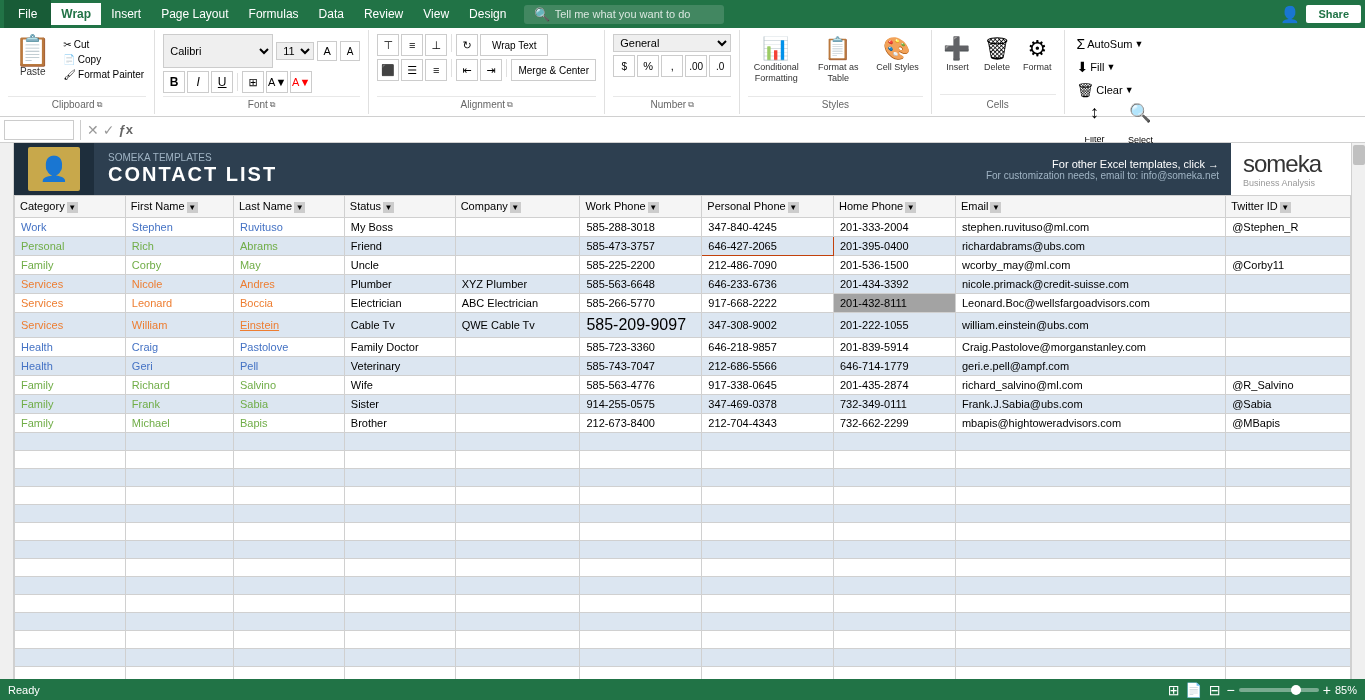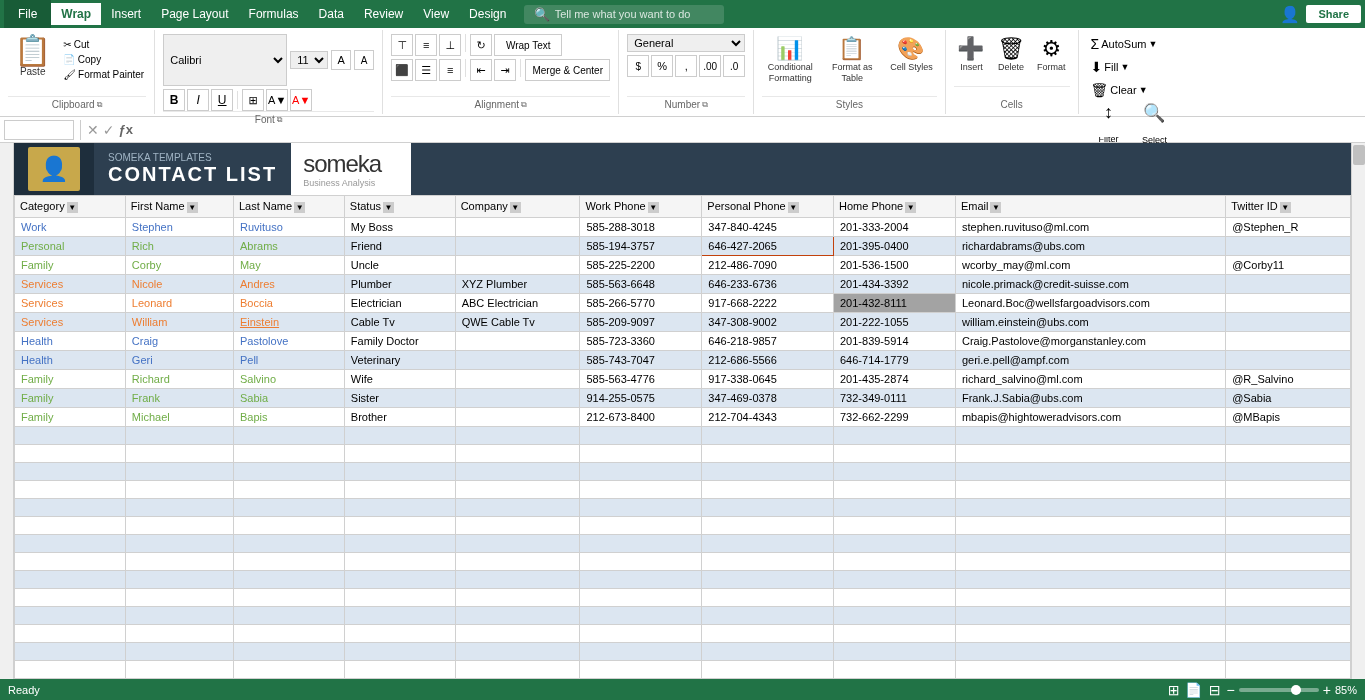--- a/index.html
+++ b/index.html
@@ -56,21 +56,21 @@
       </div>
       <div style="font-size:10px; color:#666; text-align:center; padding-top:2px; border-top:1px solid #e8e8e8; display:flex; align-items:center; justify-content:center; gap:2px;">
         <span>Clipboard</span>
         <span style="font-size:8px; cursor:pointer;">⧉</span>
       </div>
     </div>
 
     <div style="display:flex; flex-direction:column; padding:4px 8px; border-right:1px solid #e0e0e0;">
       <div style="display:flex; flex-direction:column; gap:3px; flex:1;">
         <div style="display:flex; gap:3px; align-items:center;">
-          <select style="font-size:11px; border:1px solid #ccc; padding:18px 2px; width:124px;">
+          <select style="font-size:11px; border:1px solid #ccc; padding:9px 2px; width:110px;">
             <option>Calibri</option>
           </select>
           <select style="font-size:11px; border:1px solid #ccc; padding:1px 2px; width:38px;">
             <option>11</option>
           </select>
           <button style="width:20px; height:20px; border:1px solid #ccc; background:white; font-size:11px; cursor:pointer;">A</button>
           <button style="width:20px; height:20px; border:1px solid #ccc; background:white; font-size:10px; cursor:pointer;">A</button>
         </div>
         <div style="display:flex; gap:2px; align-items:center;">
           <button style="width:22px; height:22px; border:1px solid #ccc; background:white; font-weight:bold; font-size:12px; cursor:pointer;">B</button>
@@ -162,21 +162,21 @@
         </div>
         <div style="display:flex; flex-direction:column; align-items:center; cursor:pointer; padding:2px 4px; max-width:44px;">
           <div style="font-size:22px;">🗑</div>
           <div style="font-size:9px; color:#333; text-align:center;">Delete</div>
         </div>
         <div style="display:flex; flex-direction:column; align-items:center; cursor:pointer; padding:2px 4px; max-width:44px;">
           <div style="font-size:22px;">⚙</div>
           <div style="font-size:9px; color:#333; text-align:center;">Format</div>
         </div>
       </div>
-      <div style="font-size:10px; color:#666; padding-top:12px; border-top:1px solid #e8e8e8; display:flex; align-items:center; justify-content:center; gap:2px;">
+      <div style="font-size:10px; color:#666; padding-top:4px; border-top:1px solid #e8e8e8; display:flex; align-items:center; justify-content:center; gap:2px;">
         <span>Cells</span>
       </div>
     </div>
 
     <div style="display:flex; flex-direction:column; padding:4px 8px;">
       <div style="display:flex; flex-direction:column; gap:3px; flex:1;">
         <div style="display:flex; align-items:center; gap:2px; cursor:pointer; font-size:11px; padding:2px 4px; border-radius:2px;">
           <span style="font-size:14px;">Σ</span>
           <span>AutoSum</span>
           <span style="font-size:9px;">▼</span>
@@ -227,20 +227,26 @@
 
     <div style="display:flex; height:52px; background:#2d3f50; overflow:hidden;">
       <div style="background:#1e2e3c; width:80px; display:flex; align-items:center; justify-content:center;">
         <div style="background:#c8a84b; width:52px; height:44px; display:flex; align-items:center; justify-content:center; border-radius:2px;">
           <span style="font-size:24px;">👤</span>
         </div>
       </div>
       <div style="padding:6px 14px; display:flex; flex-direction:column; justify-content:center;">
         <div style="color:#a0b4c4; font-size:10px;">SOMEKA TEMPLATES</div>
         <div style="color:white; font-size:20px; font-weight:700; letter-spacing:2px;">CONTACT LIST</div>
+      </div>
+      <div style="flex:1; display:flex; align-items:center; justify-content:flex-end; padding:6px 12px; text-align:right;">
+        <div>
+          <div style="color:white; font-size:11px;">For other Excel templates, click →</div>
+          <div style="color:#a0b4c4; font-size:10px;">For customization needs, email to: info@someka.net</div>
+        </div>
       </div>
       <div style="background:white; padding:6px 12px; display:flex; flex-direction:column; align-items:flex-start; justify-content:center; min-width:120px;">
         <div style="font-size:24px; font-weight:300; color:#333; letter-spacing:-1px;">someka</div>
         <div style="font-size:9px; color:#999;">Business Analysis</div>
       </div>
     </div>
 
     <div style="overflow:auto; flex:1;">
       <table style="width:100%; border-collapse:collapse; font-size:11.5px; table-layout:fixed;">
         <colgroup>
@@ -301,21 +307,21 @@
     <td style="border:1px solid #d0d0d0; padding:3px 6px; background:white; font-size:11px; overflow:hidden; white-space:nowrap; text-overflow:ellipsis;">201-333-2004</td>
     <td style="border:1px solid #d0d0d0; padding:3px 6px; background:white; font-size:11px; overflow:hidden; white-space:nowrap; text-overflow:ellipsis;">stephen.ruvituso@ml.com</td>
     <td style="border:1px solid #d0d0d0; padding:3px 6px; background:white; font-size:11px; overflow:hidden; white-space:nowrap; text-overflow:ellipsis;">@Stephen_R</td>
   </tr>
             <tr>
     <td style="border:1px solid #d0d0d0; padding:3px 6px; background:#dce6f1; font-size:11px; overflow:hidden; white-space:nowrap; text-overflow:ellipsis; color:#70AD47;">Personal</td>
     <td style="border:1px solid #d0d0d0; padding:3px 6px; background:#dce6f1; font-size:11px; overflow:hidden; white-space:nowrap; text-overflow:ellipsis; color:#70AD47;">Rich</td>
     <td style="border:1px solid #d0d0d0; padding:3px 6px; background:#dce6f1; font-size:11px; overflow:hidden; white-space:nowrap; text-overflow:ellipsis; color:#70AD47;">Abrams</td>
     <td style="border:1px solid #d0d0d0; padding:3px 6px; background:#dce6f1; font-size:11px; overflow:hidden; white-space:nowrap; text-overflow:ellipsis;">Friend</td>
     <td style="border:1px solid #d0d0d0; padding:3px 6px; background:#dce6f1; font-size:11px; overflow:hidden; white-space:nowrap; text-overflow:ellipsis;"></td>
-    <td style="border:1px solid #d0d0d0; padding:3px 6px; background:#dce6f1; font-size:11px; overflow:hidden; white-space:nowrap; text-overflow:ellipsis;">585-194-3757</td>
+    <td style="border:1px solid #d0d0d0; padding:3px 6px; background:#dce6f1; font-size:11px; overflow:hidden; white-space:nowrap; text-overflow:ellipsis;">585-473-3757</td>
     <td style="border:1px solid #c2410c; padding:3px 6px; background:#dce6f1; font-size:11px; overflow:hidden; white-space:nowrap; text-overflow:ellipsis;">646-427-2065</td>
     <td style="border:1px solid #d0d0d0; padding:3px 6px; background:#dce6f1; font-size:11px; overflow:hidden; white-space:nowrap; text-overflow:ellipsis;">201-395-0400</td>
     <td style="border:1px solid #d0d0d0; padding:3px 6px; background:#dce6f1; font-size:11px; overflow:hidden; white-space:nowrap; text-overflow:ellipsis;">richardabrams@ubs.com</td>
     <td style="border:1px solid #d0d0d0; padding:3px 6px; background:#dce6f1; font-size:11px; overflow:hidden; white-space:nowrap; text-overflow:ellipsis;"></td>
   </tr>
             <tr>
     <td style="border:1px solid #d0d0d0; padding:3px 6px; background:white; font-size:11px; overflow:hidden; white-space:nowrap; text-overflow:ellipsis; color:#70AD47;">Family</td>
     <td style="border:1px solid #d0d0d0; padding:3px 6px; background:white; font-size:11px; overflow:hidden; white-space:nowrap; text-overflow:ellipsis; color:#70AD47;">Corby</td>
     <td style="border:1px solid #d0d0d0; padding:3px 6px; background:white; font-size:11px; overflow:hidden; white-space:nowrap; text-overflow:ellipsis; color:#70AD47;">May</td>
     <td style="border:1px solid #d0d0d0; padding:3px 6px; background:white; font-size:11px; overflow:hidden; white-space:nowrap; text-overflow:ellipsis;">Uncle</td>
@@ -349,21 +355,21 @@
     <td style="border:1px solid #d0d0d0; padding:3px 6px; background:#a3a3a3; font-size:11px; overflow:hidden; white-space:nowrap; text-overflow:ellipsis;">201-432-8111</td>
     <td style="border:1px solid #d0d0d0; padding:3px 6px; background:white; font-size:11px; overflow:hidden; white-space:nowrap; text-overflow:ellipsis;">Leonard.Boc@wellsfargoadvisors.com</td>
     <td style="border:1px solid #d0d0d0; padding:3px 6px; background:white; font-size:11px; overflow:hidden; white-space:nowrap; text-overflow:ellipsis;"></td>
   </tr>
             <tr>
     <td style="border:1px solid #d0d0d0; padding:3px 6px; background:#dce6f1; font-size:11px; overflow:hidden; white-space:nowrap; text-overflow:ellipsis; color:#ED7D31;">Services</td>
     <td style="border:1px solid #d0d0d0; padding:3px 6px; background:#dce6f1; font-size:11px; overflow:hidden; white-space:nowrap; text-overflow:ellipsis; color:#ED7D31;">William</td>
     <td style="border:1px solid #d0d0d0; padding:3px 6px; background:#dce6f1; font-size:11px; overflow:hidden; white-space:nowrap; text-overflow:ellipsis; color:#ED7D31;text-decoration:underline;">Einstein</td>
     <td style="border:1px solid #d0d0d0; padding:3px 6px; background:#dce6f1; font-size:11px; overflow:hidden; white-space:nowrap; text-overflow:ellipsis;">Cable Tv</td>
     <td style="border:1px solid #d0d0d0; padding:3px 6px; background:#dce6f1; font-size:11px; overflow:hidden; white-space:nowrap; text-overflow:ellipsis;">QWE Cable Tv</td>
-    <td style="border:1px solid #d0d0d0; padding:3px 6px; background:#dce6f1; font-size:11px; overflow:hidden; white-space:nowrap; text-overflow:ellipsis;">585-209-9097</td>
+    <td style="border:1px solid #d0d0d0; padding:3px 6px; background:#dce6f1; font-size:16px; overflow:hidden; white-space:nowrap; text-overflow:ellipsis;">585-209-9097</td>
     <td style="border:1px solid #d0d0d0; padding:3px 6px; background:#dce6f1; font-size:11px; overflow:hidden; white-space:nowrap; text-overflow:ellipsis;">347-308-9002</td>
     <td style="border:1px solid #d0d0d0; padding:3px 6px; background:#dce6f1; font-size:11px; overflow:hidden; white-space:nowrap; text-overflow:ellipsis;">201-222-1055</td>
     <td style="border:1px solid #d0d0d0; padding:3px 6px; background:#dce6f1; font-size:11px; overflow:hidden; white-space:nowrap; text-overflow:ellipsis;">william.einstein@ubs.com</td>
     <td style="border:1px solid #d0d0d0; padding:3px 6px; background:#dce6f1; font-size:11px; overflow:hidden; white-space:nowrap; text-overflow:ellipsis;"></td>
   </tr>
             <tr>
     <td style="border:1px solid #d0d0d0; padding:3px 6px; background:white; font-size:11px; overflow:hidden; white-space:nowrap; text-overflow:ellipsis; color:#4472C4;">Health</td>
     <td style="border:1px solid #d0d0d0; padding:3px 6px; background:white; font-size:11px; overflow:hidden; white-space:nowrap; text-overflow:ellipsis; color:#4472C4;">Craig</td>
     <td style="border:1px solid #d0d0d0; padding:3px 6px; background:white; font-size:11px; overflow:hidden; white-space:nowrap; text-overflow:ellipsis; color:#4472C4;">Pastolove</td>
     <td style="border:1px solid #d0d0d0; padding:3px 6px; background:white; font-size:11px; overflow:hidden; white-space:nowrap; text-overflow:ellipsis;">Family Doctor</td>

